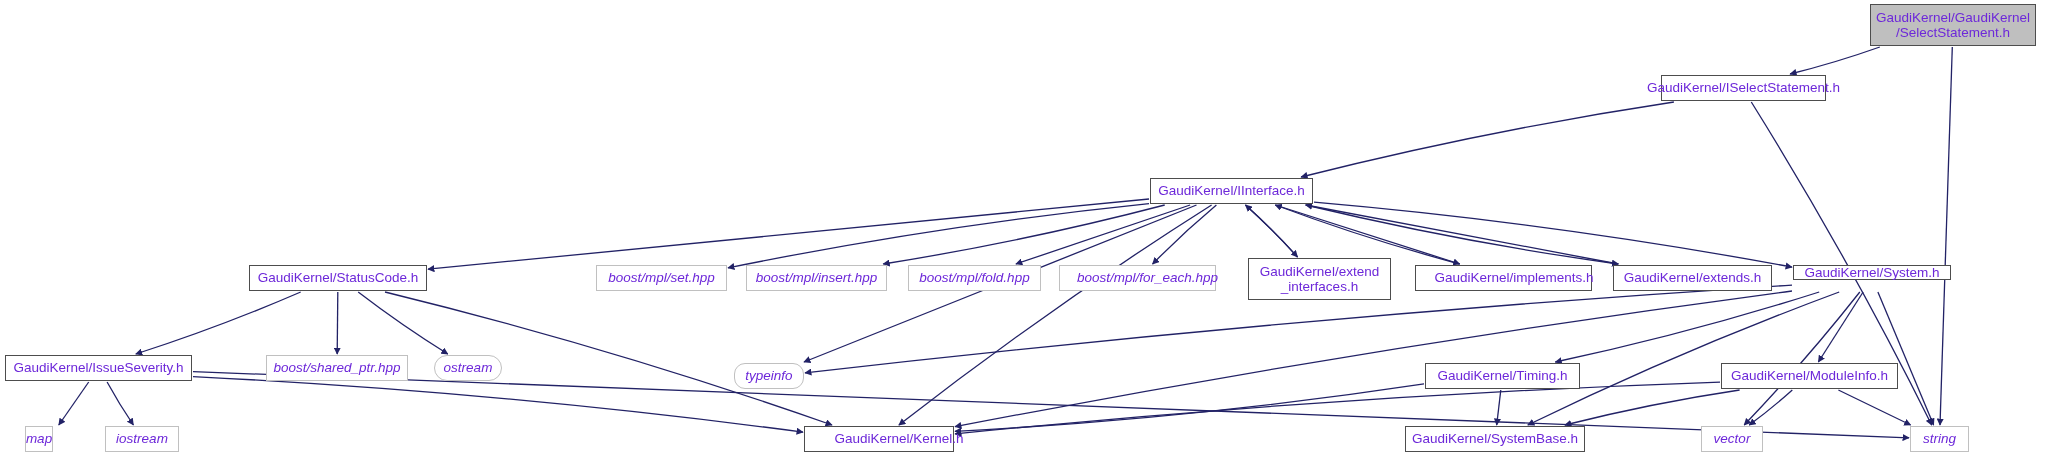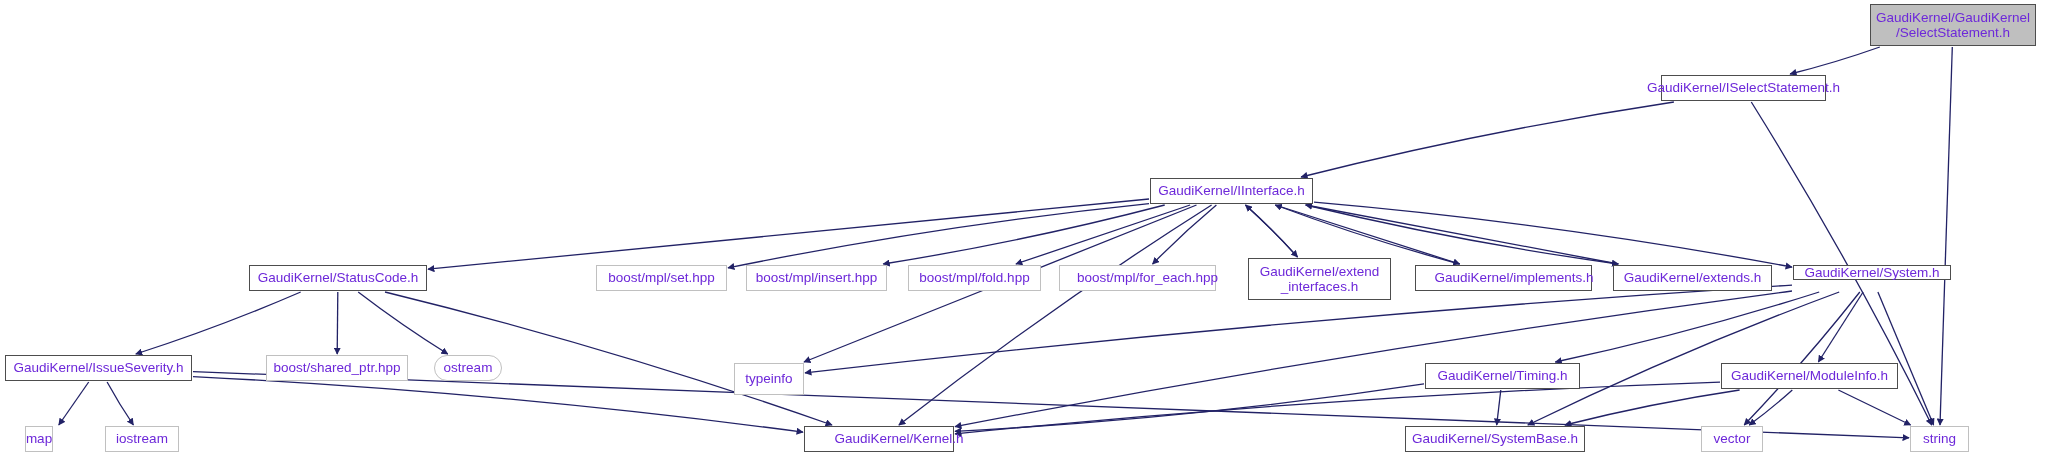--- a/index.html
+++ b/index.html
@@ -33,20 +33,21 @@
     text-align: center;
     line-height: 1.12;
     color: #6d28d9;
     white-space: pre;
     z-index: 5;
   }
   .node.sys {
     border: 1px solid #c0c0c0;
     background: #ffffff;
     font-size: 13.5px;
+    font-style: italic;
   }
   .node.gk {
     border: 1.6px solid #4d4d4d;
     background: #ffffff;
     font-size: 13.5px;
   }
   .node.root {
     border: 1.8px solid #4d4d4d;
     background: #bfbfbf;
     font-size: 13.5px;
@@ -115,21 +116,21 @@
       <div class="node sys" style="left: 908px; top: 265px; width: 133px; height: 26px;">boost/mpl/fold.hpp</div>
       <div class="node sys" style="left: 1059px; top: 265px; width: 157px; height: 26px; padding-left: 20px;">boost/mpl/for_each.hpp</div>
       <div class="node gk" style="left: 1248px; top: 258px; width: 143px; height: 42px;">GaudiKernel/extend
 _interfaces.h</div>
       <div class="node gk" style="left: 1415px; top: 265px; width: 177px; height: 26px; padding-left: 21px;">GaudiKernel/implements.h</div>
       <div class="node gk" style="left: 1613px; top: 265px; width: 159px; height: 26px;">GaudiKernel/extends.h</div>
       <div class="node gk" style="left: 1793px; top: 265px; width: 158px; height: 15px;">GaudiKernel/System.h</div>
       <div class="node gk" style="left: 5px; top: 355px; width: 187px; height: 26px;">GaudiKernel/IssueSeverity.h</div>
       <div class="node sys" style="left: 266px; top: 355px; width: 142px; height: 26px;">boost/shared_ptr.hpp</div>
       <div class="node sys" style="left: 434px; top: 355px; width: 68px; height: 26px; border-radius: 13px;">ostream</div>
-      <div class="node sys" style="left: 734px; top: 363px; width: 70px; height: 32px;">typeinfo</div>
+      <div class="node sys" style="left: 734px; top: 363px; width: 70px; height: 26px; border-radius: 11px;">typeinfo</div>
       <div class="node gk" style="left: 1425px; top: 363px; width: 155px; height: 26px;">GaudiKernel/Timing.h</div>
       <div class="node gk" style="left: 1721px; top: 363px; width: 177px; height: 26px;">GaudiKernel/ModuleInfo.h</div>
       <div class="node sys" style="left: 25px; top: 426px; width: 28px; height: 26px;">map</div>
       <div class="node sys" style="left: 105px; top: 426px; width: 74px; height: 26px;">iostream</div>
       <div class="node gk" style="left: 804px; top: 426px; width: 150px; height: 26px; padding-left: 40px;">GaudiKernel/Kernel.h</div>
       <div class="node gk" style="left: 1405px; top: 426px; width: 180px; height: 26px;">GaudiKernel/SystemBase.h</div>
       <div class="node sys" style="left: 1701px; top: 426px; width: 62px; height: 26px;">vector</div>
       <div class="node sys" style="left: 1910px; top: 426px; width: 59px; height: 26px;">string</div>
     </div>
 </div>

